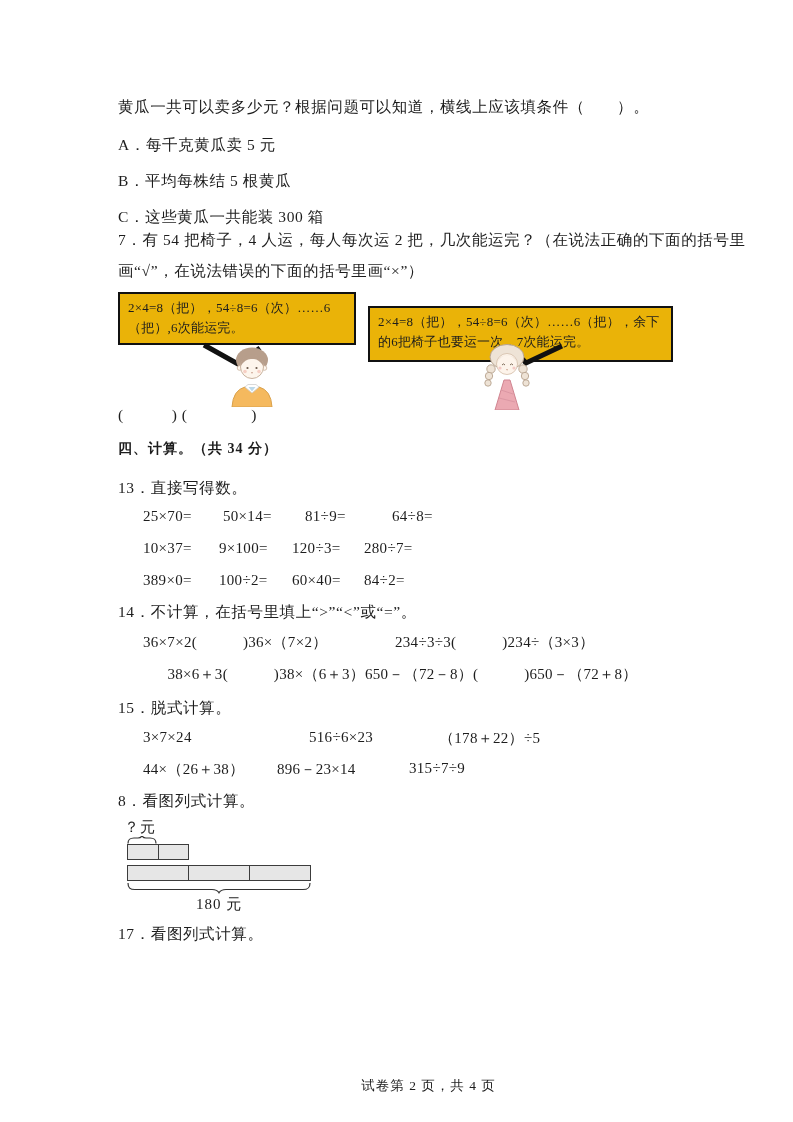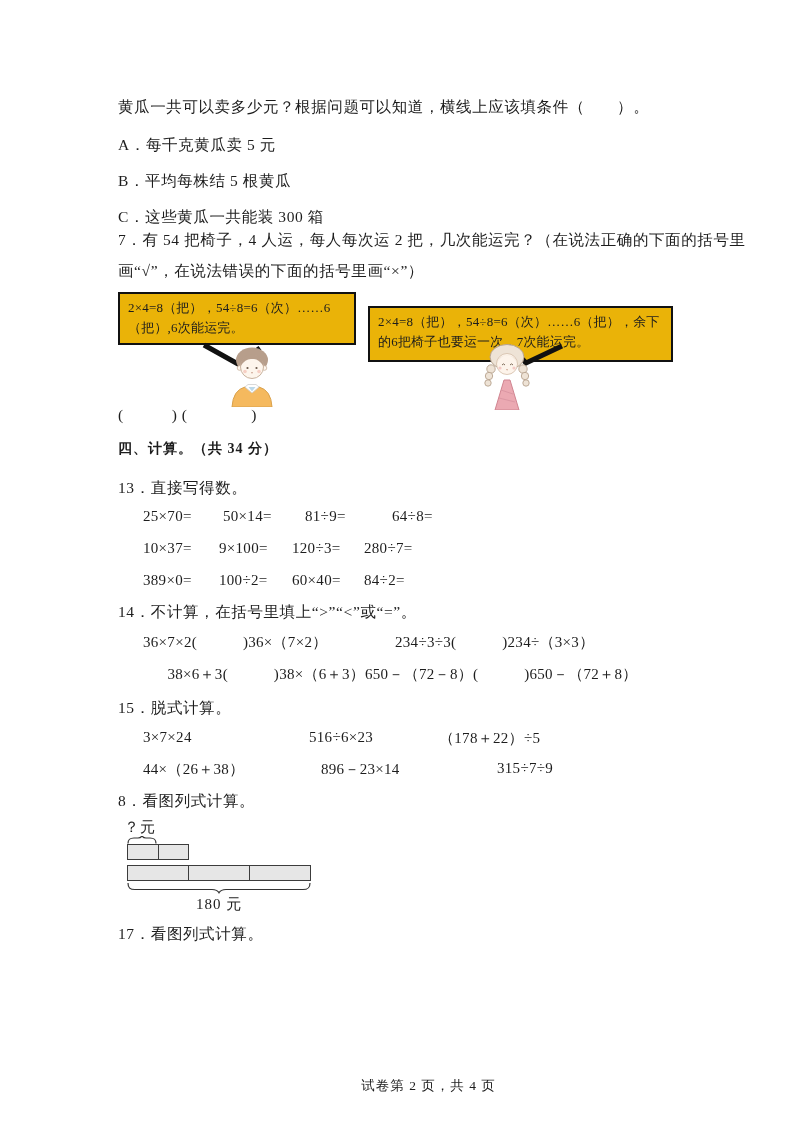--- a/index.html
+++ b/index.html
@@ -21,21 +21,21 @@
     position:absolute;left:118px;
     font-size:14px;font-weight:bold;letter-spacing:1px;
     white-space:pre;
   }
   .row{position:absolute;left:118px;display:grid;font-size:15px;letter-spacing:0.3px;white-space:pre;margin-left:25px;}
   .cols-a{grid-template-columns:80px 82px 87px auto;}
   .cols-b{grid-template-columns:76px 73px 72px auto;}
   .cols-c1{grid-template-columns:252px auto;}
   .cols-c2{grid-template-columns:222px auto;text-align:right;}
   .cols-d1{grid-template-columns:166px 130px auto;}
-  .cols-d2{grid-template-columns:134px 132px auto;gap:44px;}
+  .cols-d2{grid-template-columns:134px 132px auto;}
   .bubbles{position:absolute;left:118px;top:290px;width:560px;height:128px;}
   .bubble{
     position:absolute;box-sizing:border-box;
     border:2.4px solid #111;border-radius:0;
     background:#eab308;
     font-size:13px;line-height:20px;letter-spacing:0.2px;
     padding:4px 8px 5px 8px;
   }
   .bubble-left{left:0;top:2px;width:238px;min-height:52px;}
   .bubble-right{left:250px;top:16px;width:305px;min-height:56px;}

